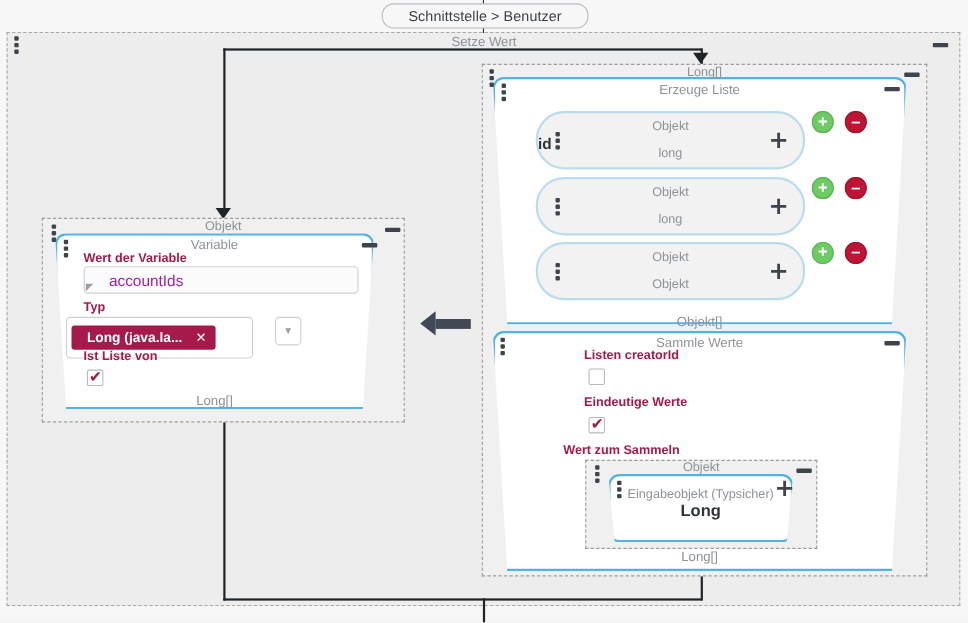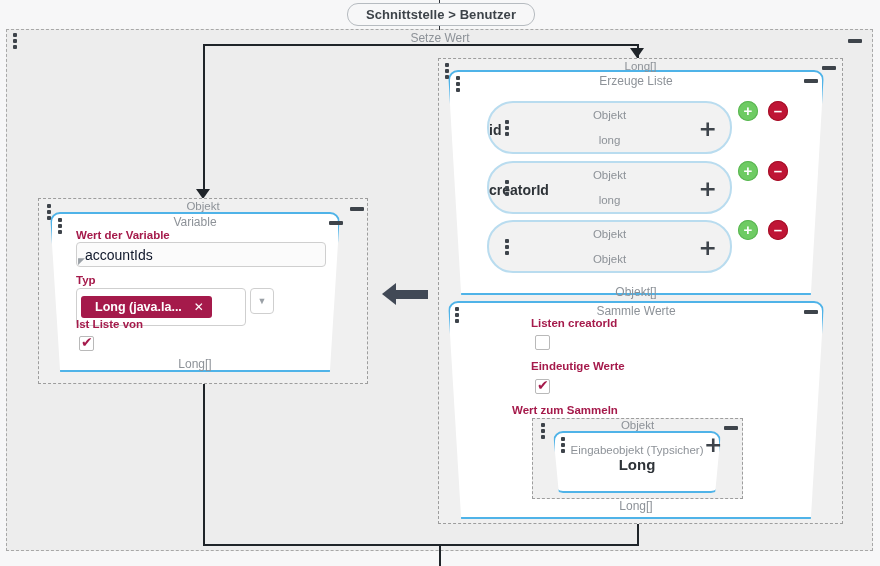--- a/index.html
+++ b/index.html
@@ -9,21 +9,21 @@
     font-family:"Liberation Sans","DejaVu Sans",sans-serif;
     -webkit-font-smoothing:antialiased;
   }
   .abs{position:absolute;}
 
   
   #breadcrumb-pill{
     left:347px;top:3px;width:186px;height:21px;
     border:1px solid #b6bbc0;border-radius:11px;background:#f7f7f8;
     display:flex;align-items:center;justify-content:center;
-    font-size:13px;font-weight:bold;color:#3d4349;letter-spacing:.1px;
+    font-size:13px;font-weight:normal;color:#3d4349;letter-spacing:.1px;
     z-index:30;
   }
   
   #pill-stem{left:439px;top:0px;width:1px;height:30px;background:#2c3036;z-index:5;}
 
   
   #outer-region{
     left:6px;top:29px;width:867px;height:522px;
     background:#ededed;
     border:1px dashed #a8a8a8;
@@ -79,22 +79,22 @@
   }
 
   
   .flabel{
     position:absolute;font-size:11.5px;font-weight:bold;color:#a51a4b;
     white-space:nowrap;
   }
   .ftext{
     position:absolute;box-sizing:border-box;
     background:#fbfbfb;border:1px solid #cfcfcf;border-radius:4px;
-    font-size:14px;color:#0f172a;display:flex;align-items:center;
-    padding-left:8px;
+    font-size:14px;color:#a21caf;display:flex;align-items:center;
+    padding-left:22px;
   }
   .resize-grip{
     position:absolute;left:2px;bottom:1px;width:9px;height:9px;
     color:#9aa0a6;font-size:9px;line-height:9px;
   }
   .chk{
     position:absolute;box-sizing:border-box;width:15px;height:15px;
     background:#fff;border:1px solid #b9b9b9;border-radius:2px;
   }
   .chk.on:after{
@@ -212,21 +212,21 @@
     <i></i>
     <i></i>
 </div>
 <div class="abs minus" style="left:329px;top:221px;z-index:15;"></div>
 
 <div class="flabel" style="left:76px;top:229px;z-index:15;">Wert der Variable</div>
 <div class="ftext" style="left:76px;top:242px;width:250px;height:25px;z-index:15;">accountIds</div>
 <div class="abs resize-grip" style="left:78px;top:257px;z-index:16;">◤</div>
 
 <div class="flabel" style="left:76px;top:274px;z-index:15;">Typ</div>
-<div class="tagfield" style="left:76px;top:288px;width:170px;height:38px;z-index:15;">
+<div class="tagfield" style="left:60px;top:288px;width:170px;height:38px;z-index:15;">
   <div class="tag">
     <span>Long (java.la...</span>
     <span class="x">✕</span>
   </div>
 </div>
 <div class="ddbtn" style="left:250px;top:288px;width:24px;height:26px;z-index:15;">
   <span>▼</span>
 </div>
 
 <div class="flabel" style="left:76px;top:318px;z-index:15;">Ist Liste von</div>
@@ -265,21 +265,20 @@
 </div>
 <div class="circbtn add" style="left:738px;top:101px;z-index:16;">
     <span>+</span>
   </div>
 <div class="circbtn del" style="left:768px;top:101px;z-index:16;">
     <span>–</span>
   </div>
 
 <div class="pillrow" style="left:487px;top:161px;width:245px;height:53px;z-index:15;">
   <div class="ptitle">Objekt</div>
-  <div class="pname">creatorId</div>
   <div class="ptype">long</div>
   <div class="pdots dots">
       <i></i>
       <i></i>
       <i></i>
     </div>
   <div class="pplus plusglyph">+</div>
 </div>
 <div class="circbtn add" style="left:738px;top:161px;z-index:16;">
     <span>+</span>

